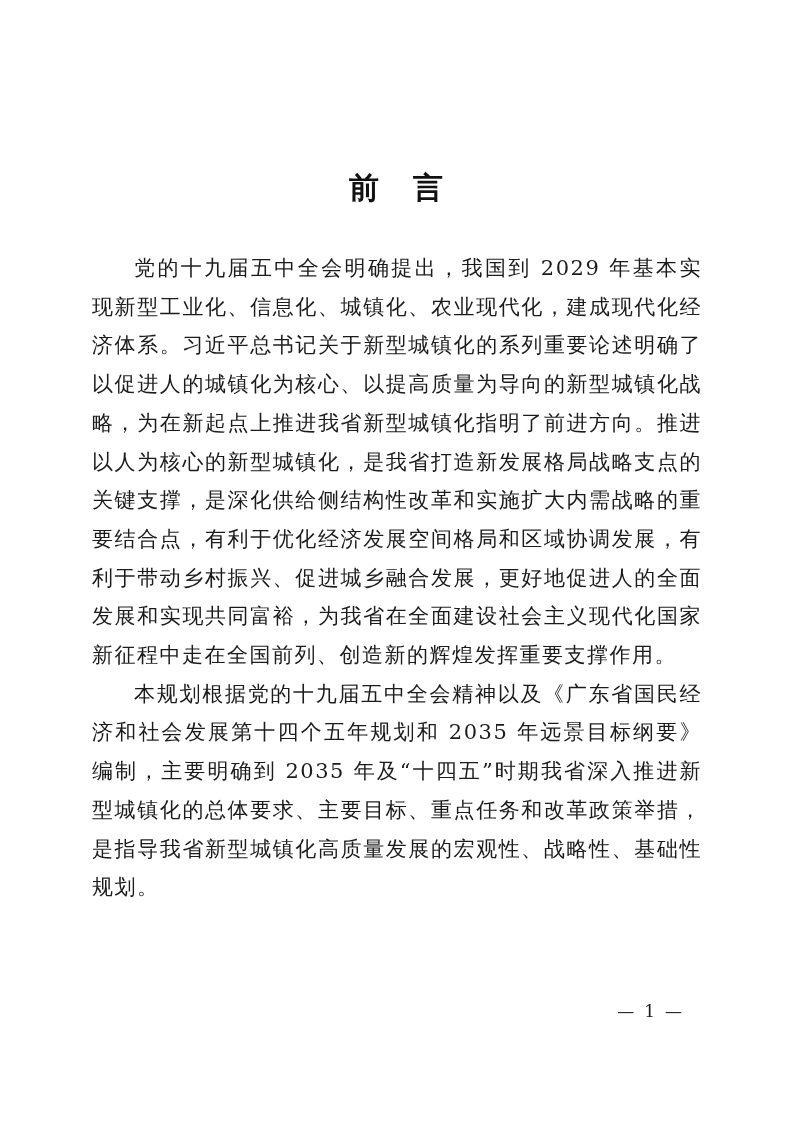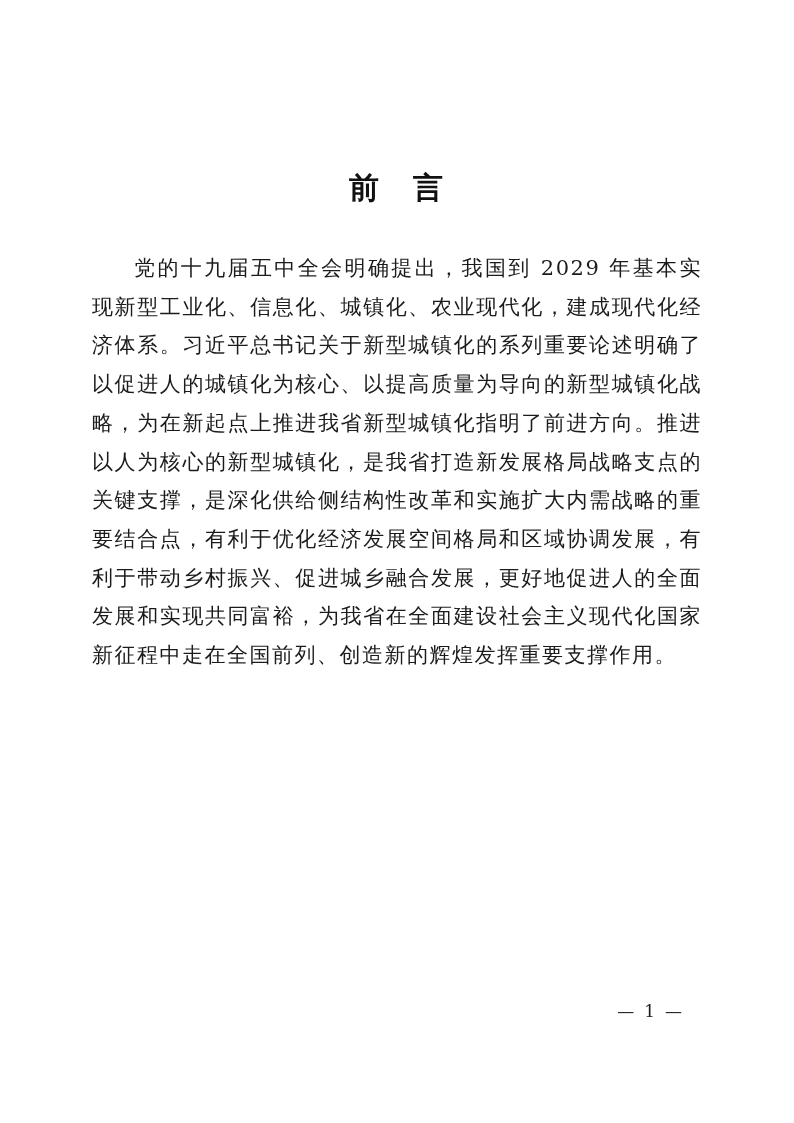--- a/index.html
+++ b/index.html
@@ -65,19 +65,20 @@
 </style>
 </head>
 <body>
 
 <div class="page">
 
   <h1 class="doc-title">前　言</h1>
 
   <div class="doc-body">
     <p class="doc-para">党的十九届五中全会明确提出，我国到 2029 年基本实现新型工业化、信息化、城镇化、农业现代化，建成现代化经济体系。习近平总书记关于新型城镇化的系列重要论述明确了以促进人的城镇化为核心、以提高质量为导向的新型城镇化战略，为在新起点上推进我省新型城镇化指明了前进方向。推进以人为核心的新型城镇化，是我省打造新发展格局战略支点的关键支撑，是深化供给侧结构性改革和实施扩大内需战略的重要结合点，有利于优化经济发展空间格局和区域协调发展，有利于带动乡村振兴、促进城乡融合发展，更好地促进人的全面发展和实现共同富裕，为我省在全面建设社会主义现代化国家新征程中走在全国前列、创造新的辉煌发挥重要支撑作用。</p>
+    <p class="doc-para">本规划根据党的十九届五中全会精神以及《广东省国民经济和社会发展第十四个五年规划和 2035 年远景目标纲要》编制，主要明确到 2035 年及“十四五”时期我省深入推进新型城镇化的总体要求、主要目标、重点任务和改革政策举措，是指导我省新型城镇化高质量发展的宏观性、战略性、基础性规划。</p>
   </div>
 
   <div class="page-footer">
     <span class="dash">—</span><span class="num">1</span><span class="dash">—</span>
   </div>
 
 </div>
 
 </body></html>

